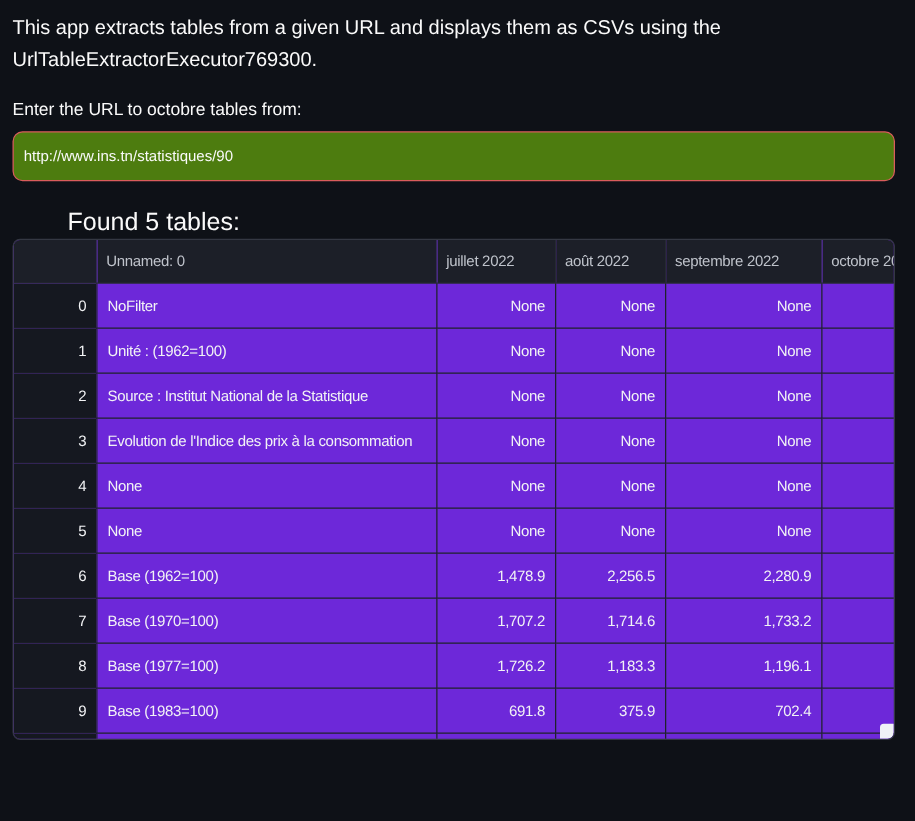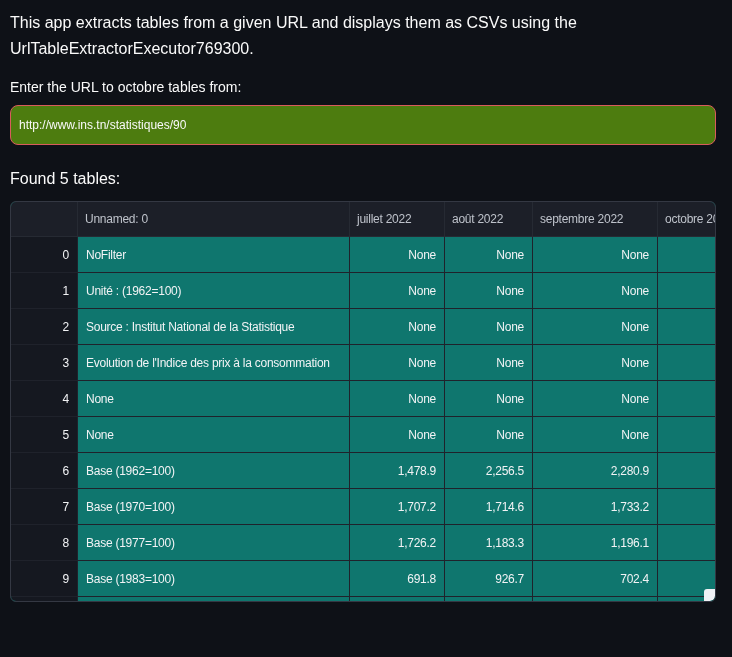--- a/index.html
+++ b/index.html
@@ -13,27 +13,27 @@
   .intro{margin:0;font-size:16px;line-height:26px;max-width:706px;color:#fafafa;}
   .field-label{margin-top:17px;font-size:14px;line-height:17px;color:#fafafa;}
   .url-input{
     display:block;box-sizing:border-box;margin-top:9px;
     width:706px;height:40px;padding:0 8px;
     background:#4d7c0f;color:#fafafa;
     border:1.5px solid #d95c5c;border-radius:8px;
     font-family:"Liberation Sans",sans-serif;font-size:12px;
     outline:none;
   }
-  .found{margin-top:21px;font-size:16px;line-height:25px;}
+  .found{margin-top:21px;font-size:20px;line-height:25px;margin-left:44px;}
   .table-title{margin-top:17px;font-size:16px;line-height:25px;}
   .grid-wrap{
-    position:relative;margin-top:10px;
+    position:relative;
     width:704px;height:399px;overflow:hidden;
     border:1px solid #343843;border-radius:6px;
-    background:#0f766e;
+    background:#6d28d9;
   }
   table.grid{
     border-collapse:collapse;table-layout:fixed;width:706px;
     font-size:12px;letter-spacing:-0.25px;
   }
   table.grid th{
     height:34px;background:#1c1f28;color:#bfc3cb;
     font-weight:400;text-align:left;padding:0 7px;
     border:1px solid #262a33;border-top:none;
     white-space:nowrap;overflow:hidden;
@@ -152,21 +152,21 @@
             <td class="l">Base (1977=100)</td>
             <td class="r">1,726.2</td>
             <td class="r">1,183.3</td>
             <td class="r">1,196.1</td>
             <td class="r">1,208.6</td>
           </tr>
           <tr>
             <td class="idx">9</td>
             <td class="l">Base (1983=100)</td>
             <td class="r">691.8</td>
-            <td class="r">926.7</td>
+            <td class="r">375.9</td>
             <td class="r">702.4</td>
             <td class="r">709.7</td>
           </tr>
           <tr>
             <td class="idx"></td>
             <td class="l">Base (1990=100)</td>
             <td class="r"></td>
             <td class="r"></td>
             <td class="r"></td>
             <td class="r"></td>

